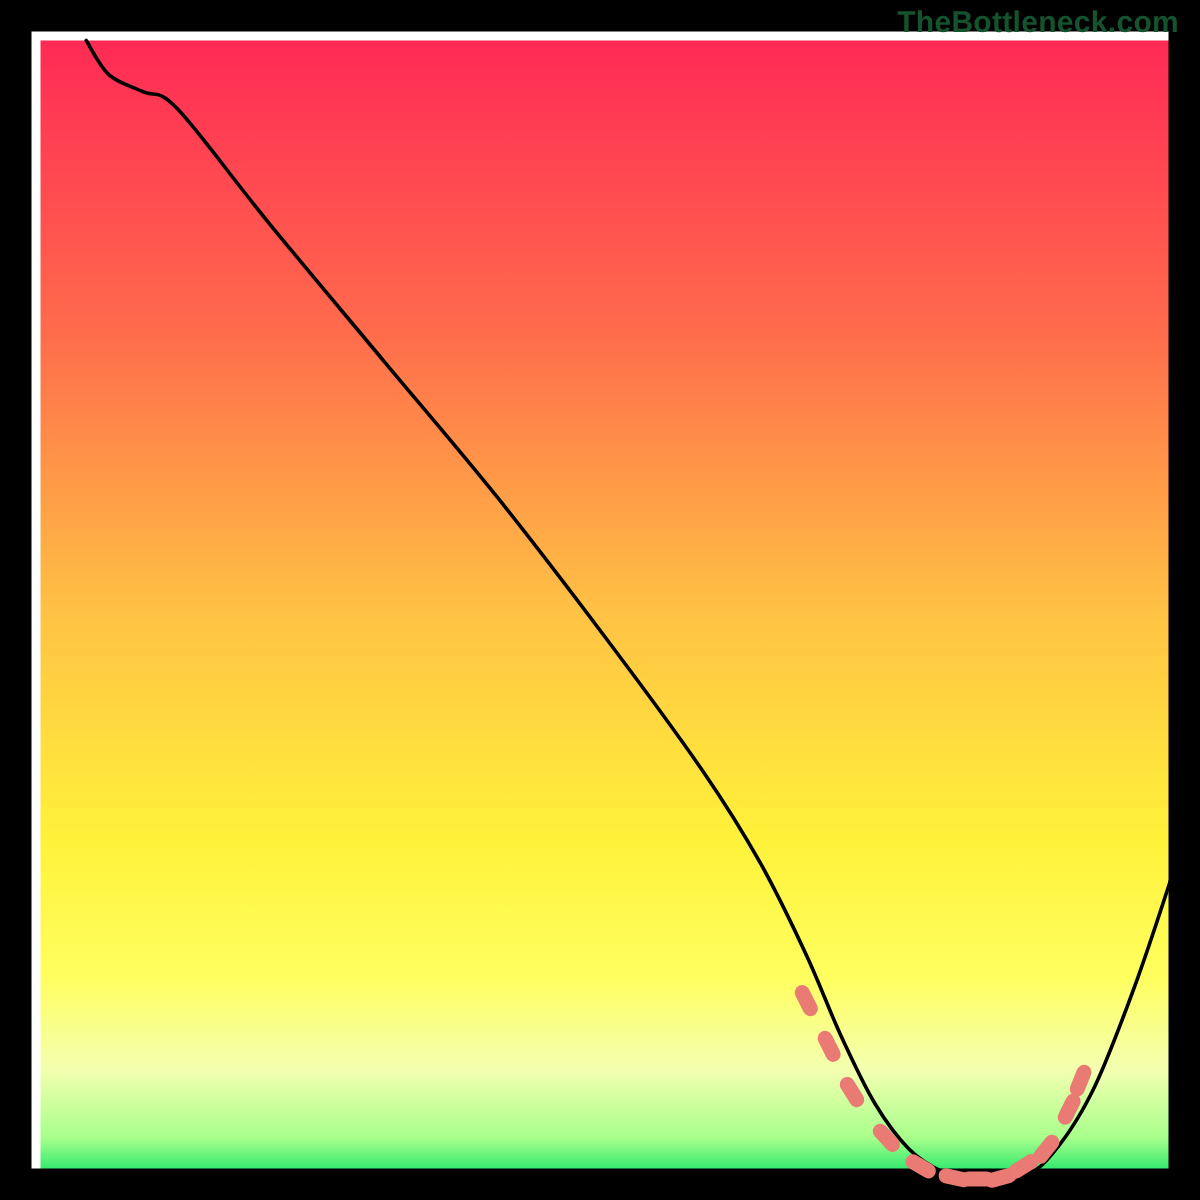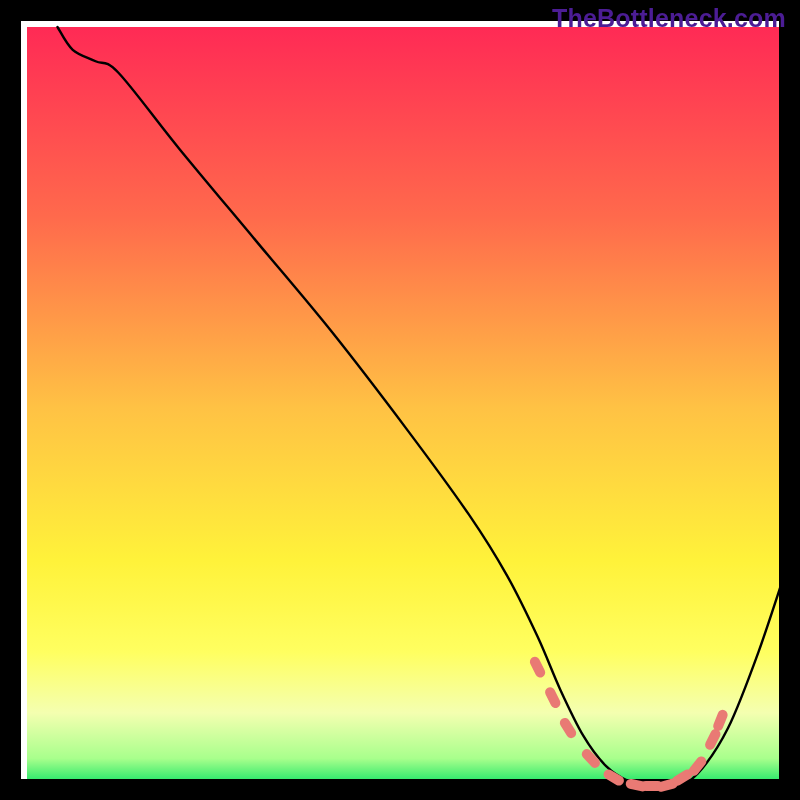--- a/index.html
+++ b/index.html
@@ -13,23 +13,23 @@
   }
   .chart-wrap {
     position: relative;
     width: 800px;
     height: 800px;
   }
   .watermark {
     position: absolute;
     top: 4px;
     right: 14px;
-    font-size: 25px;
+    font-size: 20px;
     font-weight: 600;
-    color: #4c1d95;
+    color: #14532d;
     letter-spacing: 0.2px;
     z-index: 10;
     user-select: none;
   }
   svg.plot {
     position: absolute;
     left: 0;
     top: 0;
     width: 800px;
     height: 800px;

